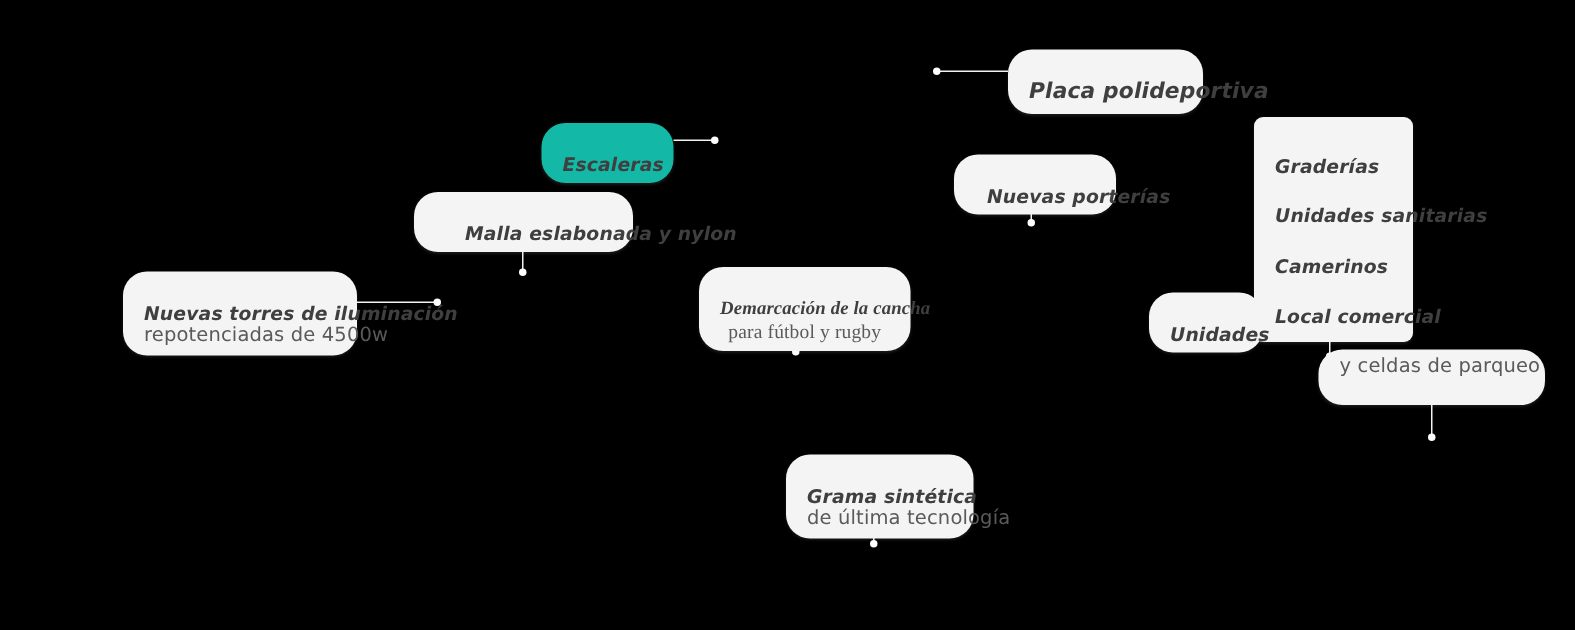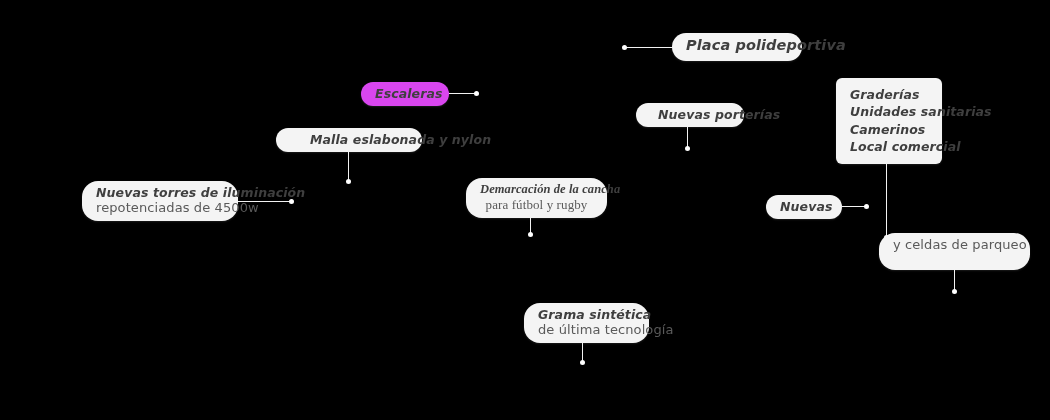--- a/index.html
+++ b/index.html
@@ -46,20 +46,21 @@
     white-space:nowrap;
     box-sizing:border-box;
   }
   .callout .l1{
     display:block;
     font-style:italic;
     font-weight:700;
     font-size:12.5px;
     color:#3f3f3f;
     letter-spacing:.1px;
+    margin-top:16px;
   }
   .callout .l2{
     display:block;
     font-style:normal;
     font-weight:400;
     font-size:13px;
     color:#5a5a5a;
     letter-spacing:.1px;
     text-align:center;
   }
@@ -96,21 +97,21 @@
     <div class="dot" style="left: 685px; top: 146px;"></div>
     <div class="dot" style="left: 346px; top: 179px;"></div>
     <div class="dot" style="left: 289px; top: 199px;"></div>
     <div class="dot" style="left: 528px; top: 232px;"></div>
     <div class="dot" style="left: 864px; top: 204px;"></div>
     <div class="dot" style="left: 952px; top: 289px;"></div>
     <div class="dot" style="left: 580px; top: 360px;"></div>
     <div class="callout big" style="left: 672px; top: 33px; width: 130px; min-height: 28px; background: rgb(244, 244, 244); color: rgb(74, 74, 74);">
       <span class="l1">Placa polideportiva</span>
     </div>
-    <div class="callout single" style="left: 361px; top: 82px; width: 88px; min-height: 22px; background: #d946ef; color: rgb(74, 74, 74);">
+    <div class="callout single" style="left: 361px; top: 82px; width: 88px; min-height: 22px; background: #14b8a6; color: rgb(74, 74, 74);">
       <span class="l1">Escaleras</span>
     </div>
     <div class="callout listbox" style="left: 836px; top: 78px; width: 106px; min-height: 74px; background: rgb(244, 244, 244); color: rgb(74, 74, 74);">
       <span class="l1">Graderías</span>
       <span class="l1">Unidades sanitarias</span>
       <span class="l1">Camerinos</span>
       <span class="l1">Local comercial</span>
     </div>
     <div class="callout single" style="left: 636px; top: 103px; width: 108px; min-height: 22px; background: rgb(244, 244, 244); color: rgb(74, 74, 74); padding-left: 22px;">
       <span class="l1">Nuevas porterías</span>
@@ -120,21 +121,21 @@
     </div>
     <div class="callout" style="left: 82px; top: 181px; width: 156px; min-height: 37px; background: rgb(244, 244, 244); color: rgb(74, 74, 74);">
       <span class="l1">Nuevas torres de iluminación</span>
       <span class="l2">repotenciadas de 4500w</span>
     </div>
     <div class="callout" style="left: 466px; top: 178px; width: 141px; min-height: 37px; background: rgb(244, 244, 244); color: rgb(74, 74, 74); font-family: Liberation Serif, serif;">
       <span class="l1">Demarcación de la cancha</span>
       <span class="l2">para fútbol y rugby</span>
     </div>
     <div class="callout single" style="left: 766px; top: 195px; width: 76px; min-height: 22px; background: rgb(244, 244, 244); color: rgb(74, 74, 74);">
-      <span class="l1">Nuevas</span>
+      <span class="l1">Unidades</span>
     </div>
     <div class="callout" style="left: 879px; top: 233px; width: 151px; min-height: 37px; background: rgb(244, 244, 244); color: rgb(74, 74, 74);">
       <span class="l2">y celdas de parqueo</span>
     </div>
     <div class="callout" style="left: 524px; top: 303px; width: 125px; min-height: 37px; background: rgb(244, 244, 244); color: rgb(74, 74, 74);">
       <span class="l1">Grama sintética</span>
       <span class="l2">de última tecnología</span>
     </div>
   </div>
 

